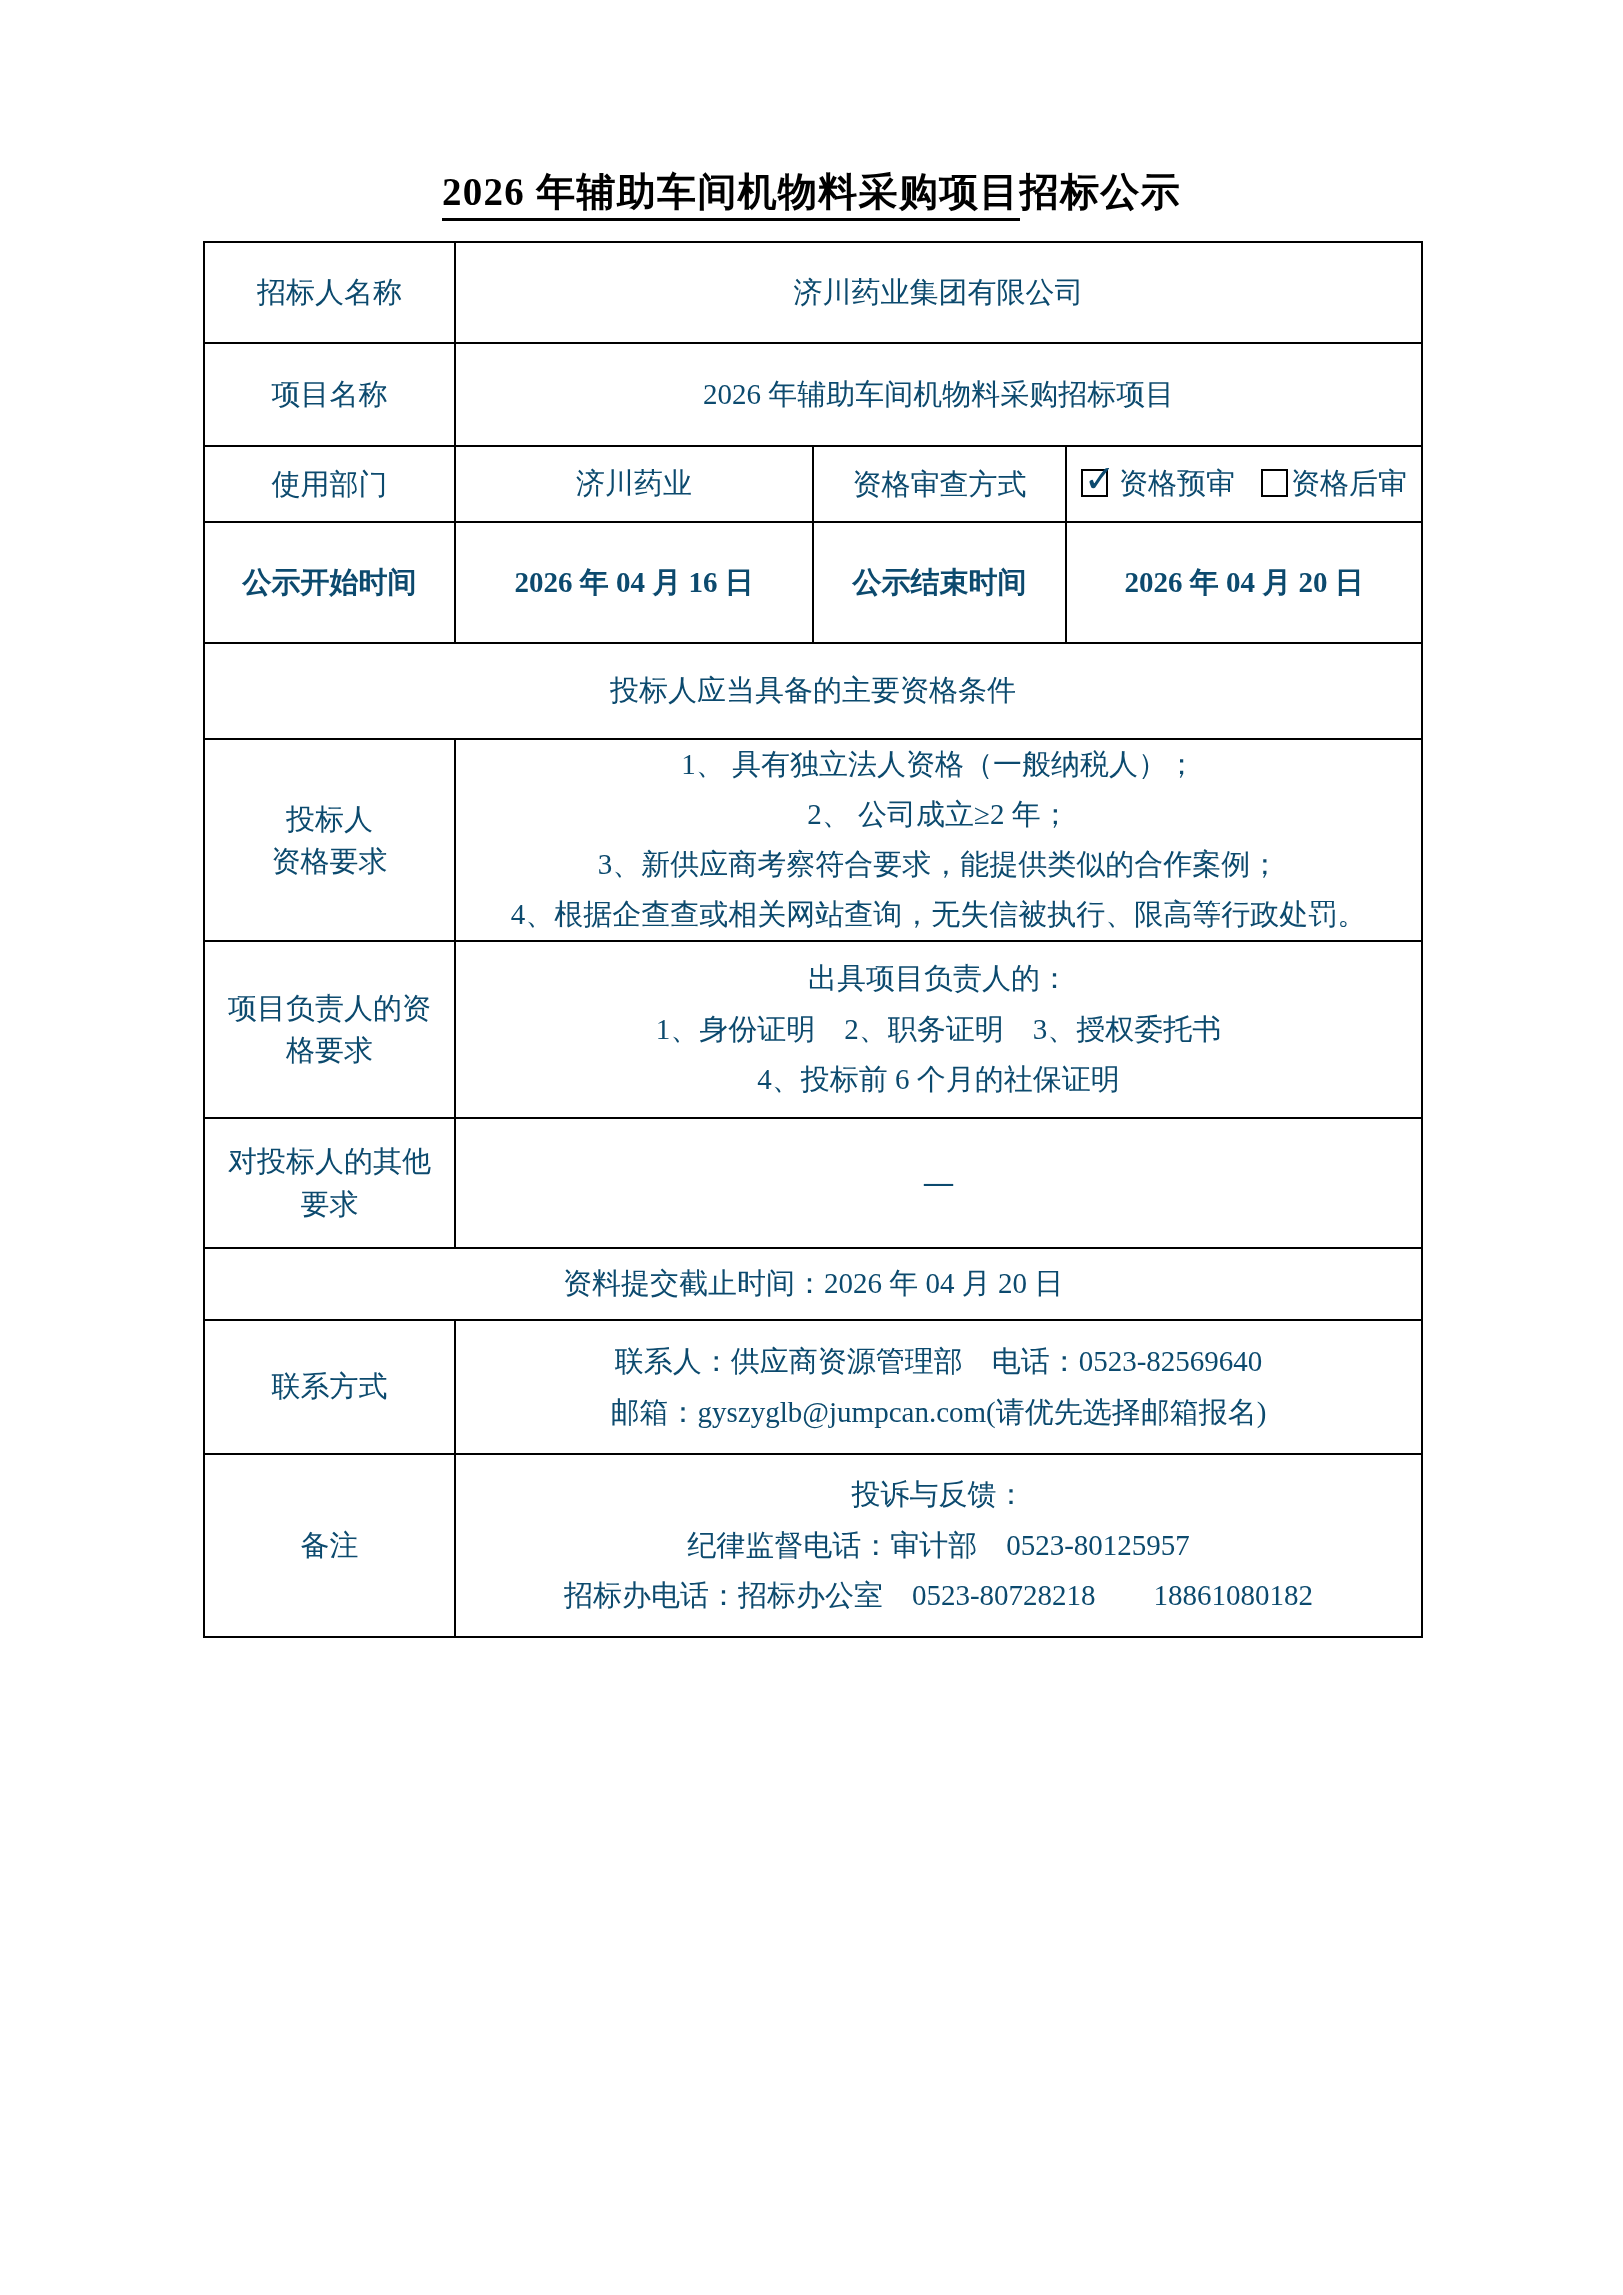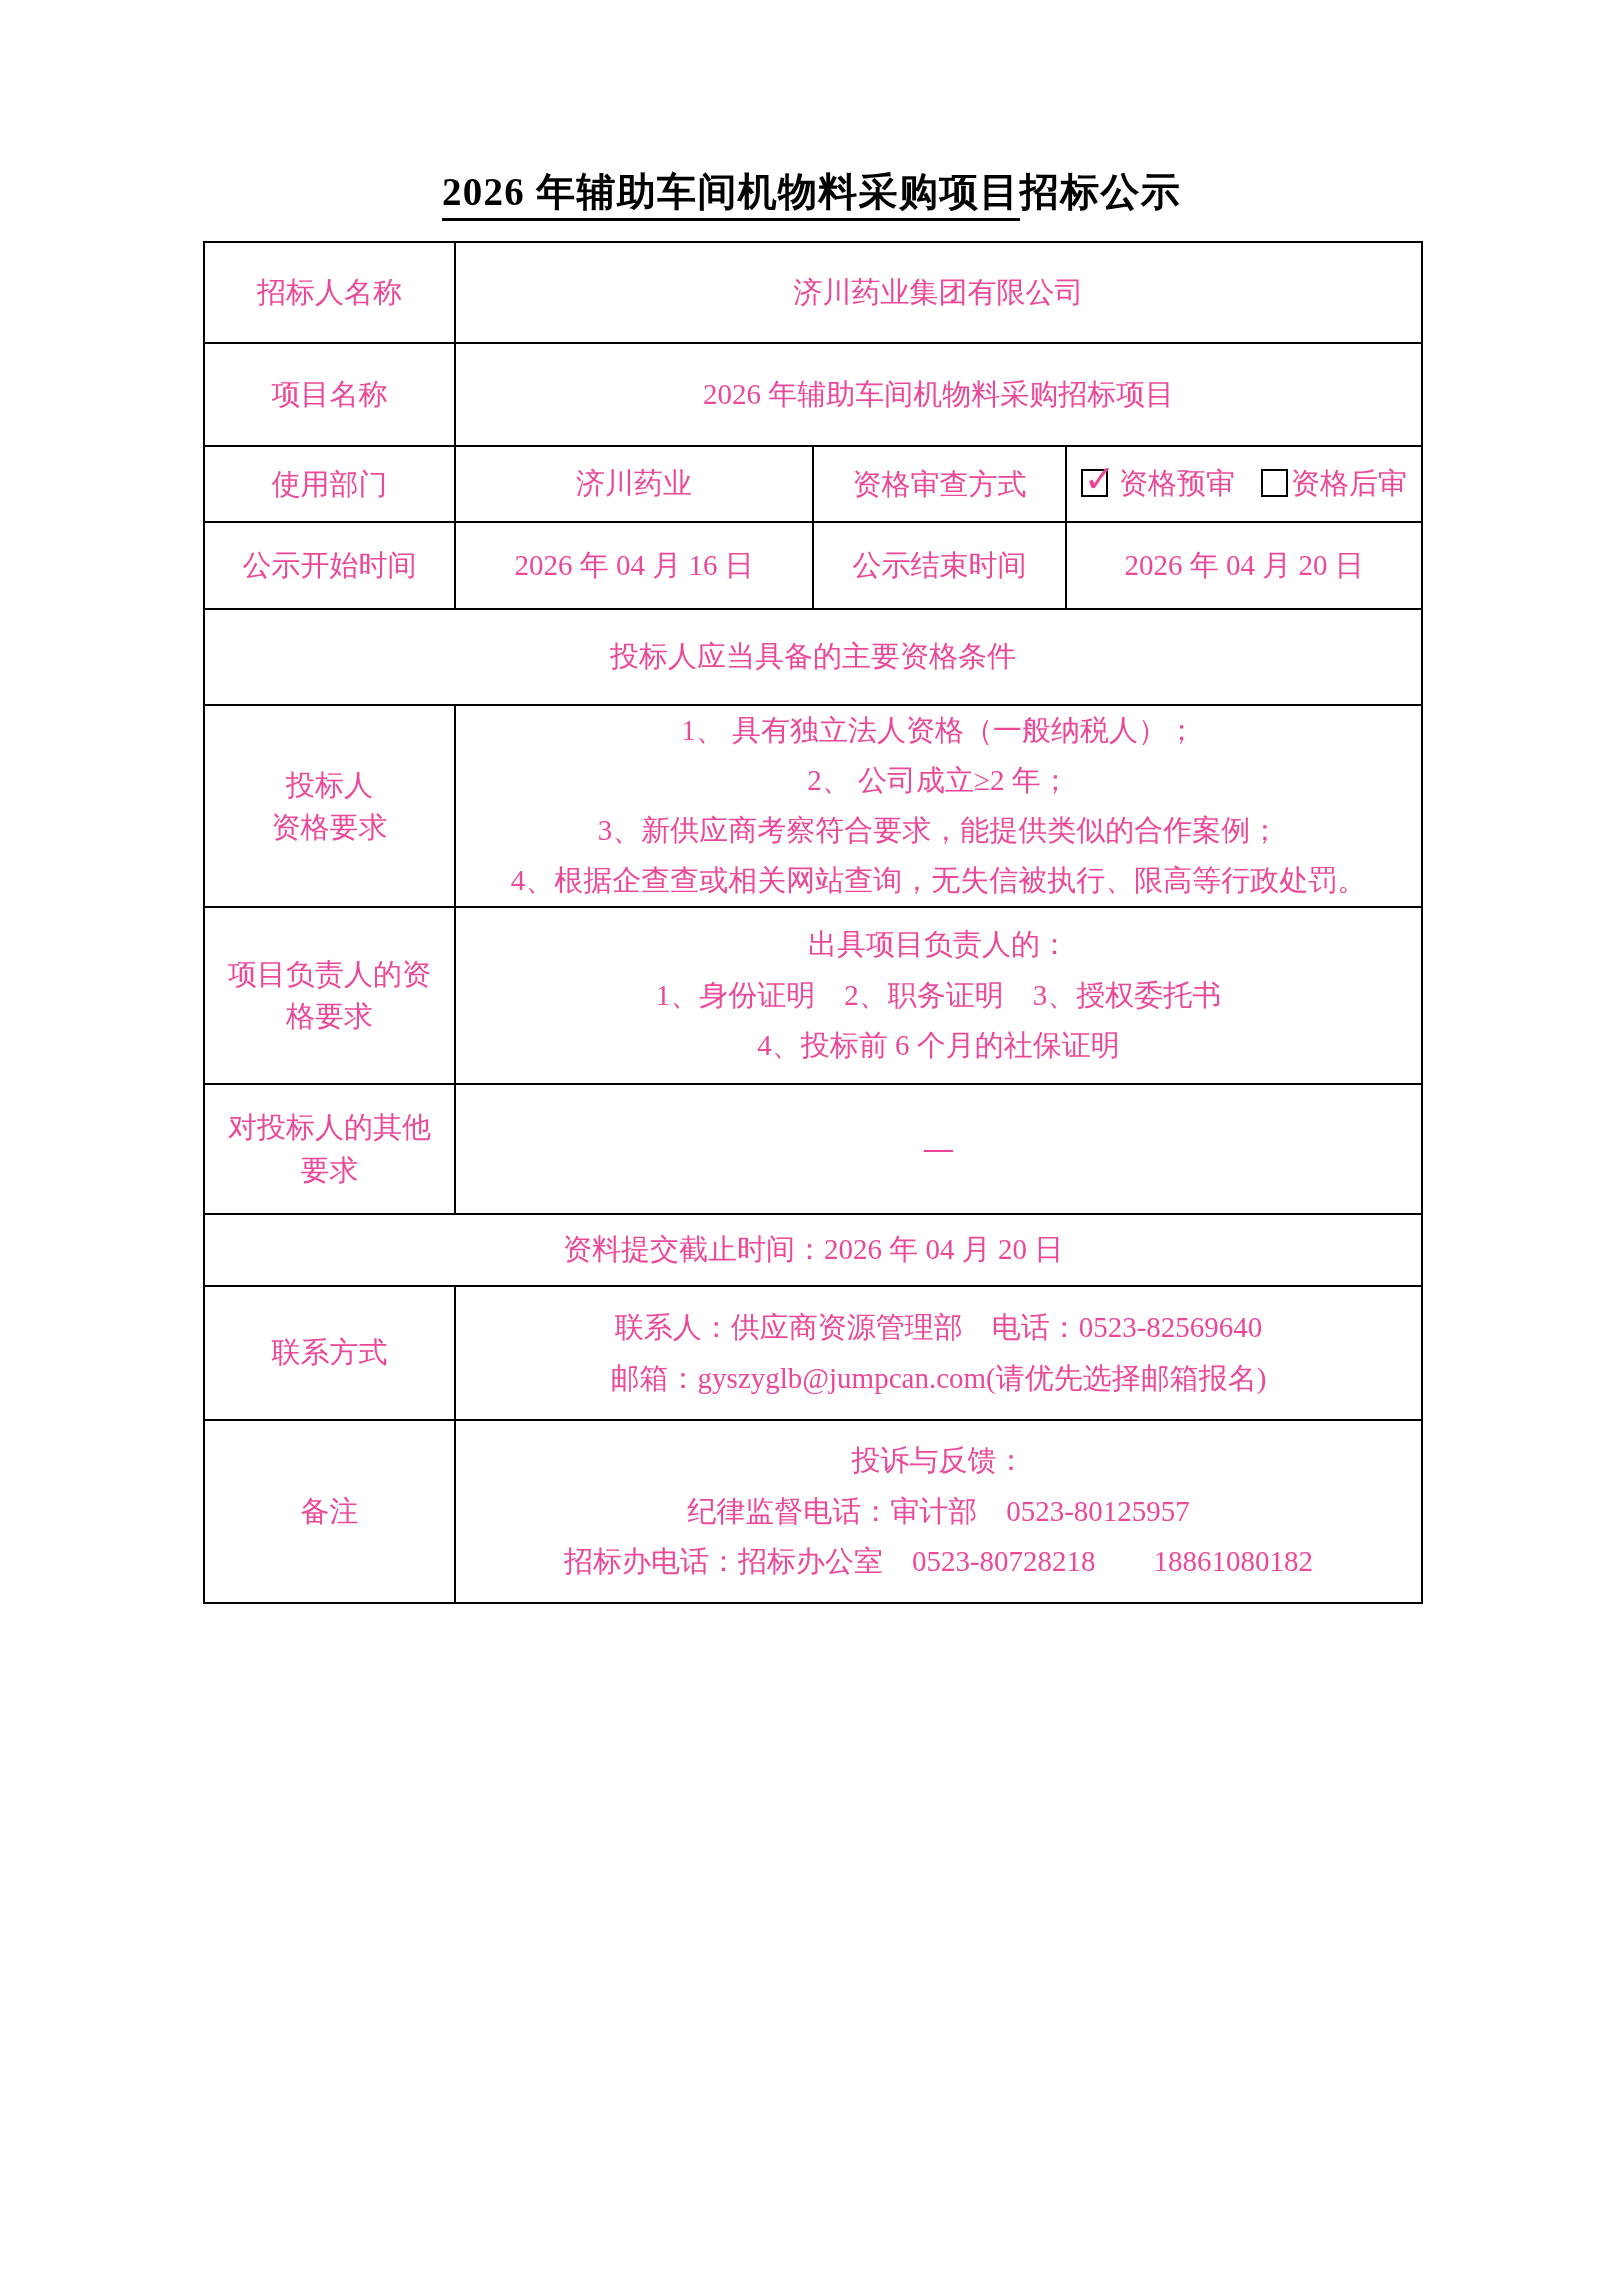--- a/index.html
+++ b/index.html
@@ -34,21 +34,21 @@
     padding-bottom: 5.2px;
   }
   table.doc {
     position: absolute;
     left: 203px;
     top: 241px;
     width: 1218px;
     border-collapse: collapse;
     table-layout: fixed;
     font-size: 29px;
-    color: #ec4899;
+    color: #0c4a6e;
   }
   table.doc td {
     border: 2.6px solid #000;
     vertical-align: middle;
     padding: 0;
     overflow: hidden;
   }
   td.lbl {
     text-align: center;
     line-height: 1.45;
@@ -64,21 +64,21 @@
   .lines div {
     line-height: 1.75;
   }
   .items div {
     line-height: 1.72;
   }
   tr.r1  { height: 101px; }
   tr.r2  { height: 103px; }
   tr.r3  { height: 137px; }
   tr.r4  { height: 76px; }
-  tr.r5  { height: 87px; }
+  tr.r5  { height: 121px; font-weight: bold; }
   tr.r6  { height: 96px; border-radius: 32px; }
   tr.r7  { height: 200px; }
   tr.r8  { height: 177px; }
   tr.r9  { height: 130px; }
   tr.r10 { height: 72px; }
   tr.r11 { height: 134px; }
   tr.r12 { height: 183px; }
   
   .cb {
     display: inline-block;

